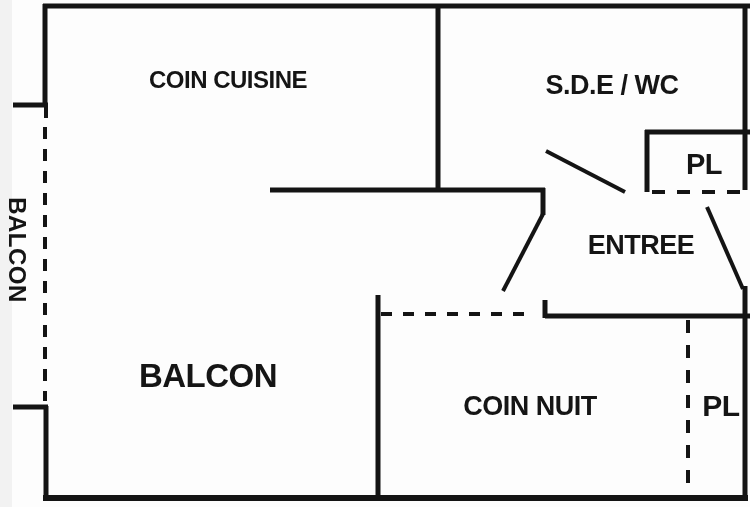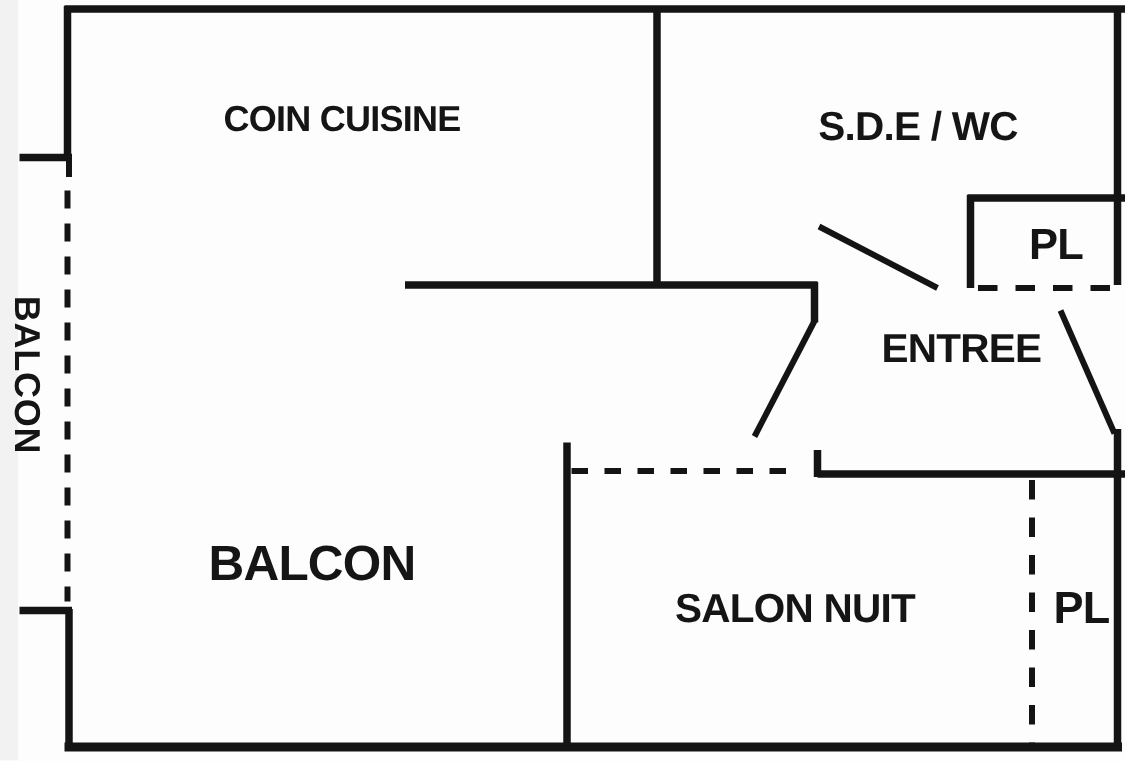--- a/index.html
+++ b/index.html
@@ -88,21 +88,21 @@
   </svg>
 
   <div class="room-label vertical" style="left:17px; top:250px; font-size:24px;">BALCON</div>
 
   <div class="room-label" style="left:228px; top:80px; font-size:24px;text-align:right;">COIN CUISINE</div>
 
   <div class="room-label" style="left:588px; top:85px; font-size:27px;margin-left:24px;">S.D.E / WC</div>
 
   <div class="room-label" style="left:704px; top:164px; font-size:29px;">PL</div>
 
-  <div class="room-label" style="left:641px; top:233px; font-size:27px;">ENTREE</div>
+  <div class="room-label" style="left:641px; top:245px; font-size:27px;">ENTREE</div>
 
   <div class="room-label" style="left:208px; top:375px; font-size:33px;">BALCON</div>
 
-  <div class="room-label" style="left:530px; top:406px; font-size:27px;">SALON NUIT</div>
+  <div class="room-label" style="left:530px; top:406px; font-size:27px;">COIN NUIT</div>
 
   <div class="room-label" style="left:721px; top:406px; font-size:30px;">PL</div>
 
 </div>
 
 </body></html>

